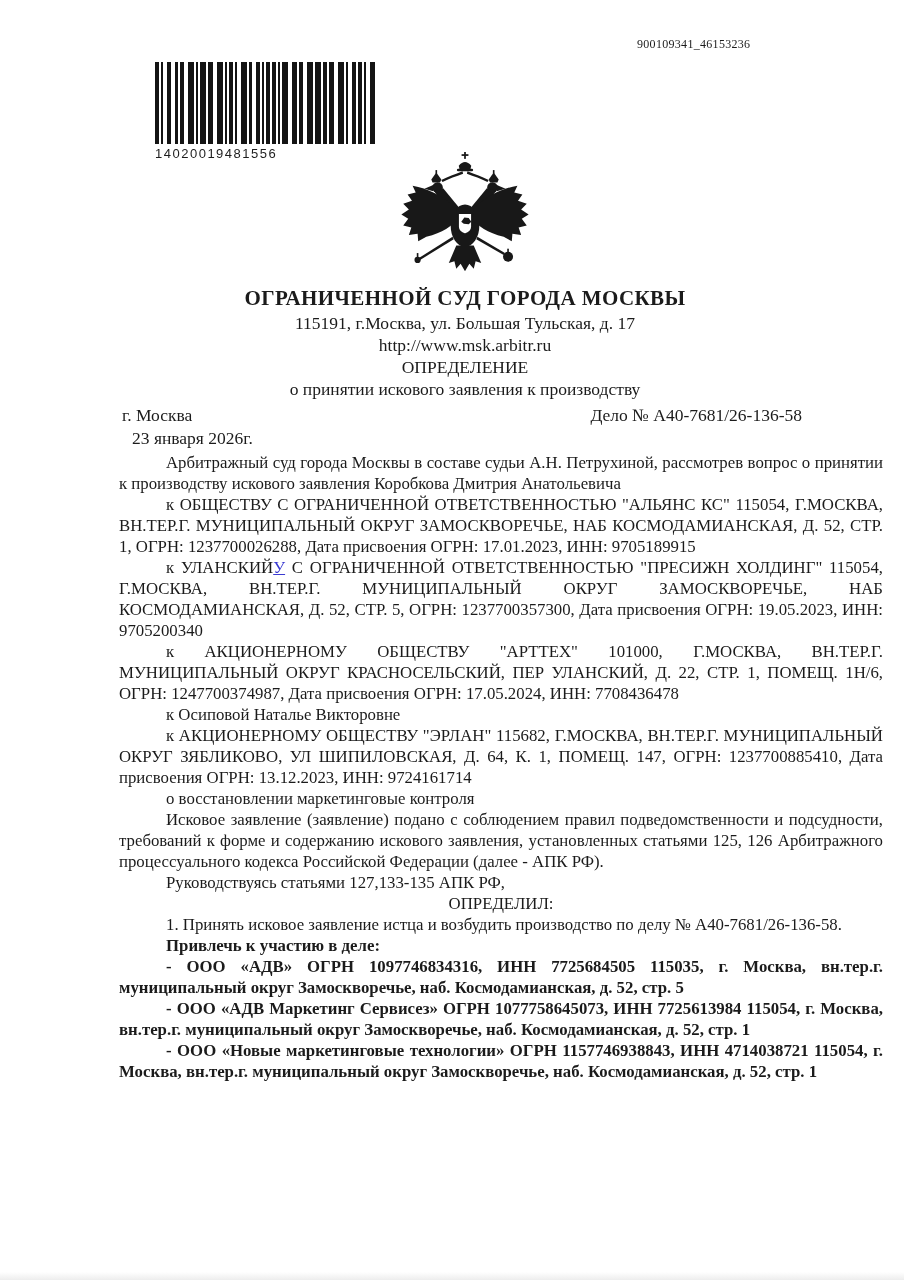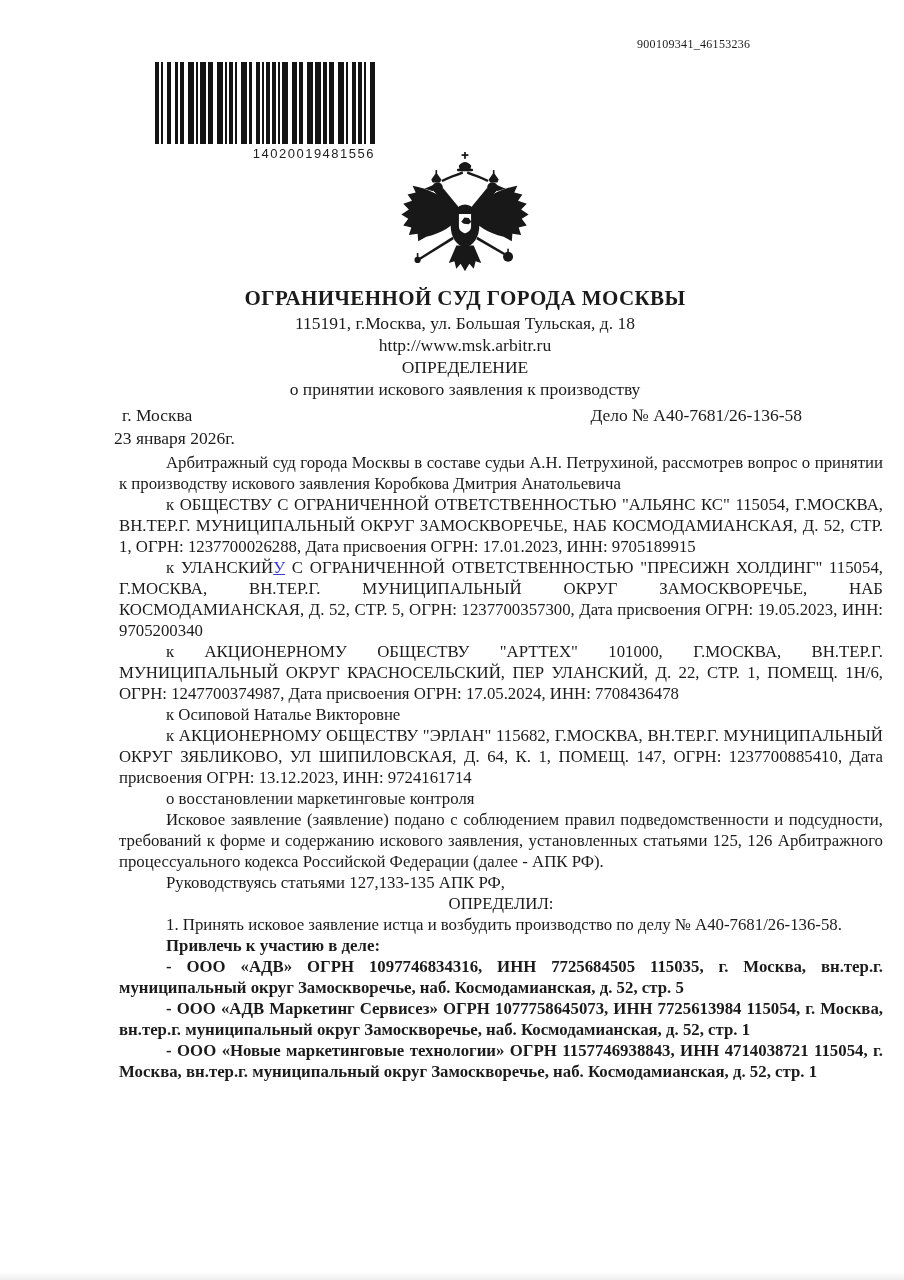--- a/index.html
+++ b/index.html
@@ -13,38 +13,38 @@
     --link-color:#3a3ad1;
   }
   .doc-number {
     position:absolute; top:37px; left:637px;
     font-size:12px; letter-spacing:0.3px;
   }
   .barcode { position:absolute; top:62px; left:155px; }
   .barcode-bars { position:relative; height:82px; }
   .barcode-bars i { position:absolute; top:0; bottom:0; background:#141414; }
   .barcode-number {
-    text-align:right; margin-top:2px;
+    text-align:left; margin-top:2px;
     font-family:"Liberation Sans", sans-serif;
     font-size:13px; letter-spacing:1.5px; color:#1d1d1d;
   }
   .header {
     position:absolute; top:152px; left:100px; width:730px;
     text-align:center;
   }
   .emblem { display:block; margin:0 auto 2px auto; }
   .court-name { font-size:21px; font-weight:bold; line-height:27px; letter-spacing:0.4px; }
   .hline { font-size:17.5px; line-height:22px; }
   .case-row {
     position:absolute; top:404px; left:122px; width:680px;
     display:flex; justify-content:space-between;
     font-size:17.5px; line-height:22px;
   }
   .date-line {
-    position:absolute; top:427px; left:114px;
+    position:absolute; top:427px; left:132px;
     font-size:17.5px; line-height:22px;
   }
   .body-text {
     position:absolute; top:452px; left:119px; width:764px;
     font-size:16.8px; line-height:21px;
   }
   .body-text p {
     margin:0;
     text-align:justify;
     text-indent:47px;
@@ -132,21 +132,21 @@
       <circle cx="44" cy="173" r="5"></circle>
       <rect x="42.7" y="162" width="2.6" height="7"></rect>
       <path d="M140 136 L184 162 l-2 3 L138 140 Z"></path>
       <circle cx="189" cy="168" r="8"></circle>
       <rect x="187.7" y="155" width="2.6" height="6"></rect>
       <path d="M109 98 h22 v22 q0 8 -11 12 q-11 -4 -11 -12 Z" fill="#ffffff" stroke="#181818" stroke-width="2.5"></path>
       <path d="M114 112 l5 -7 l7 1 l4 6 l-4 4 l-8 -1 z"></path>
     </g>
   </svg>
   <div class="court-name">ОГРАНИЧЕННОЙ СУД ГОРОДА МОСКВЫ</div>
-  <div class="hline">115191, г.Москва, ул. Большая Тульская, д. 18</div>
+  <div class="hline">115191, г.Москва, ул. Большая Тульская, д. 17</div>
   <div class="hline">http://www.msk.arbitr.ru</div>
   <div class="hline">ОПРЕДЕЛЕНИЕ</div>
   <div class="hline">о принятии искового заявления к производству</div>
 </div>
 
 <div class="case-row">
   <span>г. Москва</span>
   <span>Дело № А40-7681/26-136-58</span>
 </div>
 <div class="date-line">23 января 2026г.</div>

